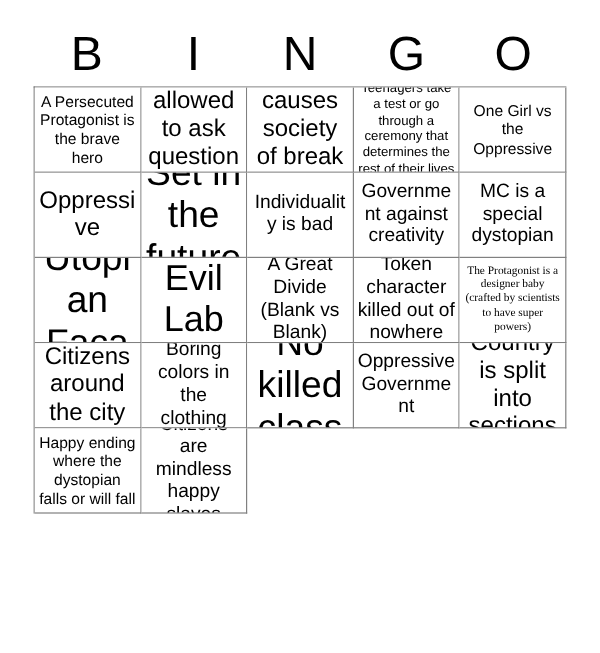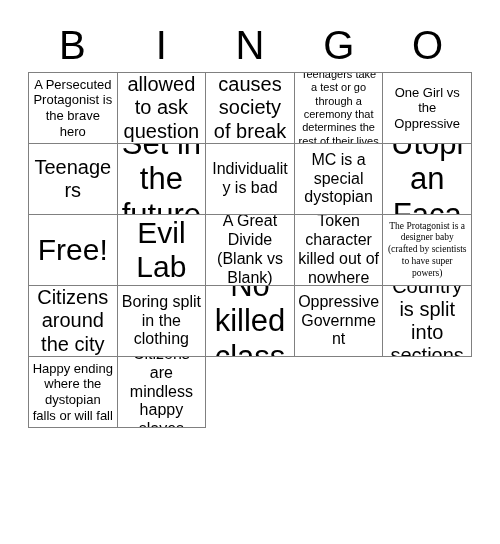--- a/index.html
+++ b/index.html
@@ -107,54 +107,54 @@
       <div class="bingo-cell fs-lg">
         <span class="cell-text">War causes society of break down</span>
       </div>
       <div class="bingo-cell fs-xs">
         <span class="cell-text">Teenagers take a test or go through a ceremony that determines the rest of their lives</span>
       </div>
       <div class="bingo-cell fs-sm">
         <span class="cell-text">One Girl vs the Oppressive</span>
       </div>
       <div class="bingo-cell fs-lg">
-        <span class="cell-text">Teenagers</span>
+        <span class="cell-text">Oppressive</span>
       </div>
       <div class="bingo-cell fs-xl">
         <span class="cell-text">Set in the future</span>
       </div>
       <div class="bingo-cell fs-md">
         <span class="cell-text">Individuality is bad</span>
       </div>
       <div class="bingo-cell fs-md">
+        <span class="cell-text">Government against creativity</span>
+      </div>
+      <div class="bingo-cell fs-md">
         <span class="cell-text">MC is a special dystopian</span>
       </div>
       <div class="bingo-cell fs-xl">
         <span class="cell-text">The Utopian Facade</span>
-      </div>
-      <div class="bingo-cell fs-xxl">
-        <span class="cell-text">Free!</span>
       </div>
       <div class="bingo-cell fs-xxl">
         <span class="cell-text">Evil Lab</span>
       </div>
       <div class="bingo-cell fs-md">
         <span class="cell-text">A Great Divide (Blank vs Blank)</span>
       </div>
       <div class="bingo-cell fs-md">
         <span class="cell-text">Token character killed out of nowhere</span>
       </div>
       <div class="bingo-cell fs-xxs">
         <span class="cell-text">The Protagonist is a designer baby (crafted by scientists to have super powers)</span>
       </div>
       <div class="bingo-cell fs-lg">
         <span class="cell-text">Citizens around the city</span>
       </div>
       <div class="bingo-cell fs-md">
-        <span class="cell-text">Boring split in the clothing</span>
+        <span class="cell-text">Boring colors in the clothing</span>
       </div>
       <div class="bingo-cell fs-xl">
         <span class="cell-text">No killed class</span>
       </div>
       <div class="bingo-cell fs-md">
         <span class="cell-text">Oppressive Government</span>
       </div>
       <div class="bingo-cell fs-lg">
         <span class="cell-text">Country is split into sections</span>
       </div>

